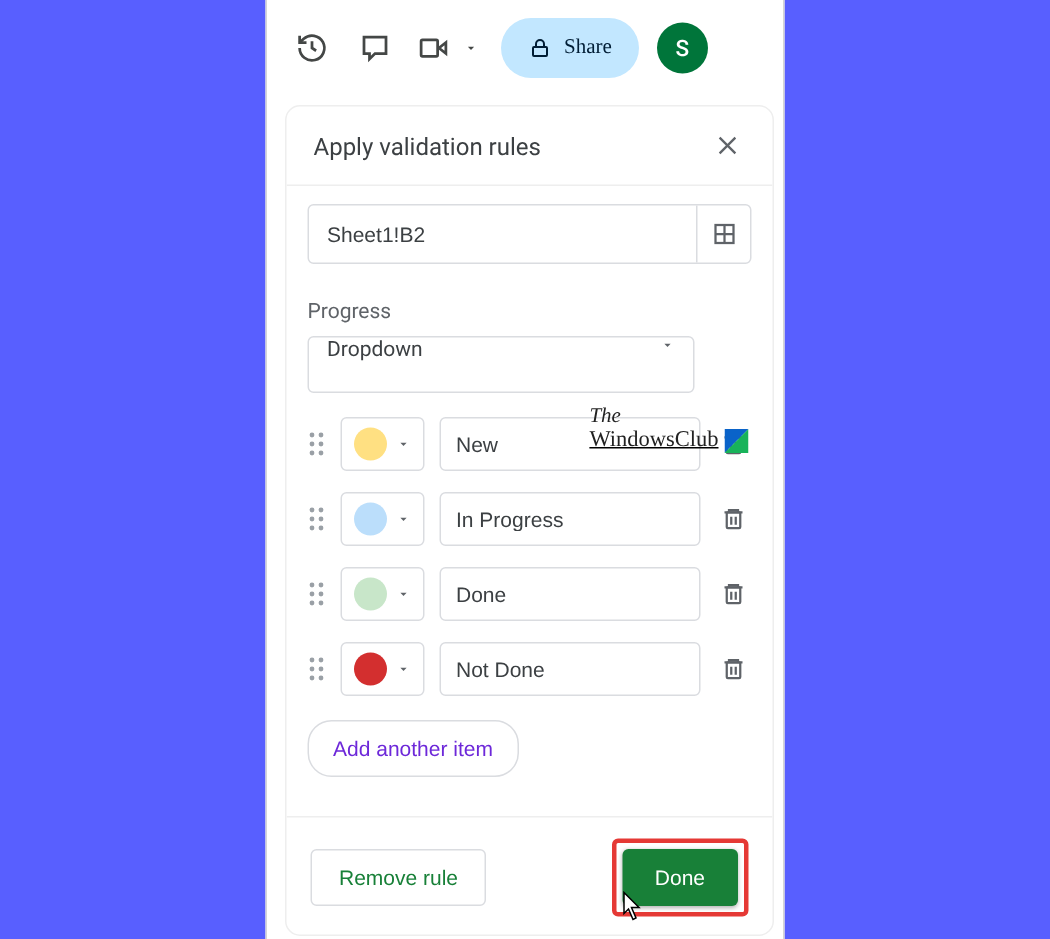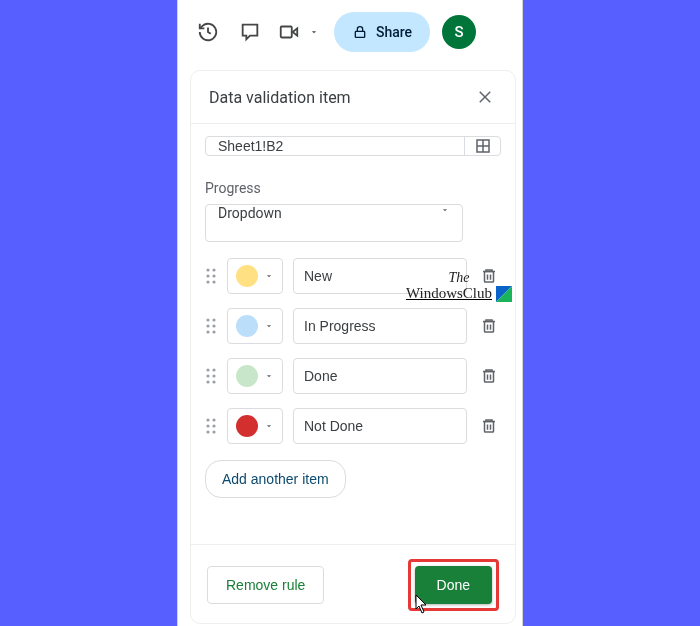--- a/index.html
+++ b/index.html
@@ -53,20 +53,21 @@
       background: #c2e7ff;
       border-radius: 40px;
       height: 40px;
       display: flex;
       align-items: center;
       padding: 0 18px;
       gap: 8px;
       color: #001d35;
       font-size: 14px;
       font-weight: 500;
+      font-family: Liberation Serif, serif;
     }
     .avatar {
       margin-left: 10px;
       width: 34px;
       height: 34px;
       border-radius: 50%;
       background: #00753a;
       color: #fff;
       display: flex;
       align-items: center;
@@ -115,21 +116,21 @@
     .panel-body::-webkit-scrollbar-track { background: transparent; }
     .field-label {
       color: #5f6368;
       font-size: 14px;
       margin-bottom: 8px;
     }
     .range-input-wrap {
       display: flex;
       border: 1px solid #dadce0;
       border-radius: 4px;
-      height: 20px;
+      height: 40px;
       align-items: center;
       margin-bottom: 24px;
     }
     .range-input {
       flex: 1;
       border: none;
       outline: none;
       padding: 0 12px;
       font-size: 14px;
       color: #3c4043;
@@ -190,21 +191,21 @@
     }
     .trash-btn { color: #5f6368; width: 24px; display:flex; justify-content:center; cursor:pointer;}
     .add-item-btn {
       margin-top: 16px;
       border: 1px solid #dadce0;
       border-radius: 16px;
       height: 38px;
       display: inline-flex;
       align-items: center;
       padding: 0 16px;
-      color: #0c4a6e;
+      color: #6d28d9;
       font-size: 14px;
       font-weight: 500;
       background: #fff;
       text-align: center;
     }
     .panel-footer {
       border-top: 1px solid #eee;
       padding: 14px 16px;
       display: flex;
       justify-content: space-between;
@@ -233,22 +234,22 @@
       border-radius: 4px;
       height: 38px;
       padding: 0 22px;
       font-size: 14px;
       font-weight: 500;
       box-shadow: 0 1px 3px rgba(0,0,0,0.3);
     }
     .watermark {
       position: absolute;
       top: 146px;
-      right: 3px;
-      text-align: center;
+      right: 16px;
+      text-align: left;
       font-family: Georgia, serif;
       line-height: 1.1;
       pointer-events: none;
     }
     .watermark .the { font-size: 14px; color: #222; font-style: italic; display:block;}
     .watermark .row { display:flex; align-items:center; gap:4px; justify-content:flex-end;text-decoration:underline;}
     .watermark .wc { font-size: 15px; color: #222; }
     .wm-logo { width:16px; height:16px; }
     .cursor-icon {
       position: absolute;
@@ -297,21 +298,21 @@
       </span>
       <span>Share</span>
     </div>
     <div class="avatar">
       <span>S</span>
     </div>
   </div>
 
   <div class="panel">
     <div class="panel-header">
-      <div class="panel-title">Data validation item</div>
+      <div class="panel-title">Apply validation rules</div>
       <div class="close-btn">
         <svg width="18" height="18" viewBox="0 0 24 24" stroke="currentColor" stroke-width="2">
             <line x1="5" y1="5" x2="19" y2="19"></line>
             <line x1="19" y1="5" x2="5" y2="19"></line>
           </svg>
       </div>
     </div>
 
     <div class="panel-body">
       <div class="range-input-wrap">

